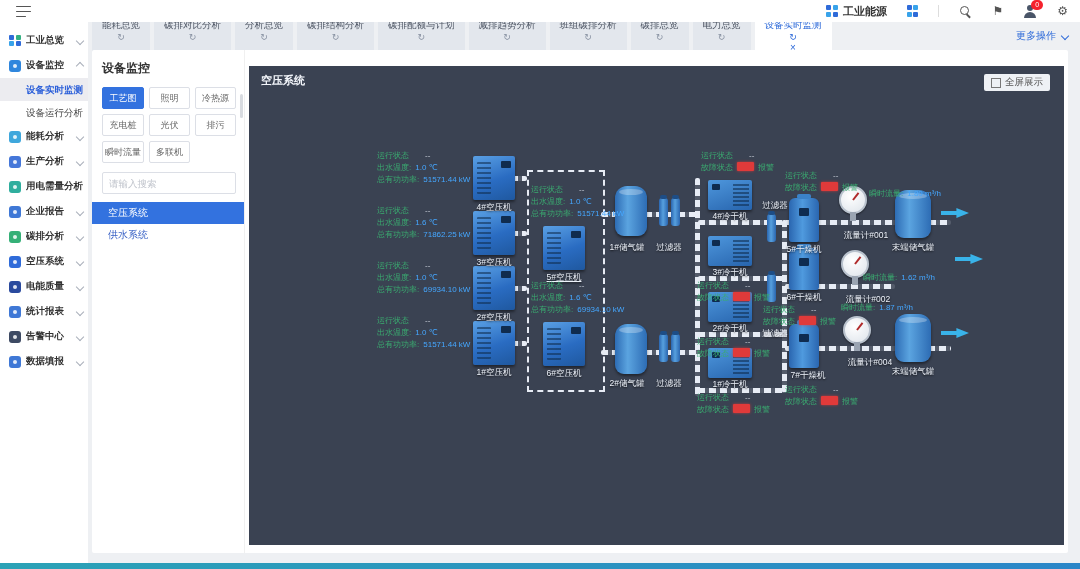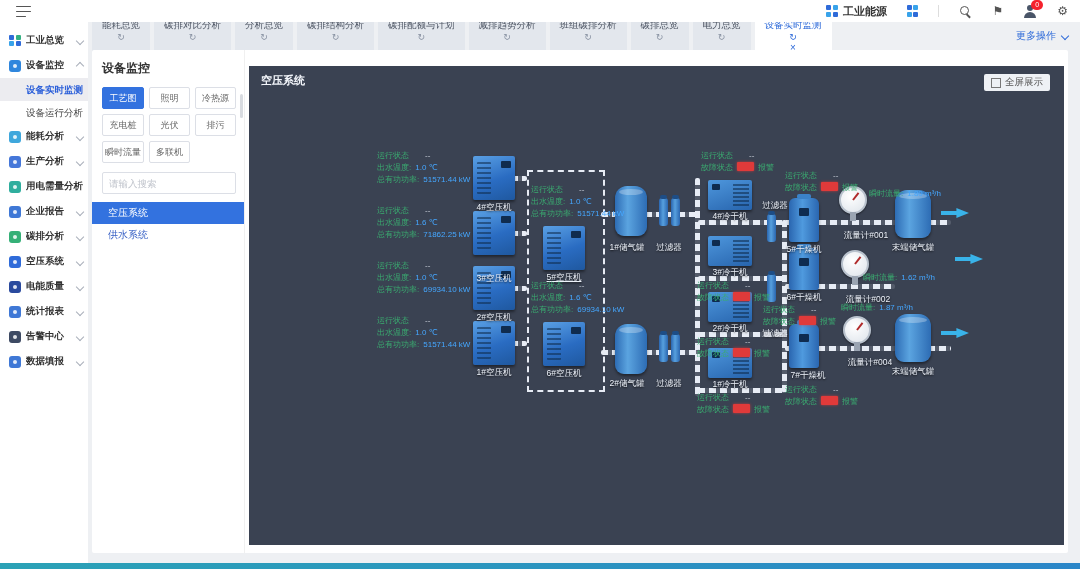--- a/index.html
+++ b/index.html
@@ -344,21 +344,21 @@
             </div>
             <div class="compressor" style="left:224px;top:90px;"></div>
             <div class="dev-name" style="left:214px;top:136px;width:62px;">4#空压机</div>
 
             <div class="cv-txt" style="left:128px;top:139px;">
               <div><span class="g">运行状态</span><span class="d">--</span></div>
               <div><span class="g">出水温度:</span><span class="v">1.6 ℃</span></div>
               <div><span class="g">总有功功率:</span><span class="v">71862.25 kW</span></div>
             </div>
             <div class="compressor" style="left:224px;top:145px;"></div>
-            <div class="dev-name" style="left:214px;top:191px;width:62px;margin-top:16px;">3#空压机</div>
+            <div class="dev-name" style="left:214px;top:191px;width:62px;">3#空压机</div>
 
             <div class="cv-txt" style="left:128px;top:194px;">
               <div><span class="g">运行状态</span><span class="d">--</span></div>
               <div><span class="g">出水温度:</span><span class="v">1.0 ℃</span></div>
               <div><span class="g">总有功功率:</span><span class="v">69934.10 kW</span></div>
             </div>
             <div class="compressor" style="left:224px;top:200px;"></div>
             <div class="dev-name" style="left:214px;top:246px;width:62px;">2#空压机</div>
 
             <div class="cv-txt" style="left:128px;top:249px;">

